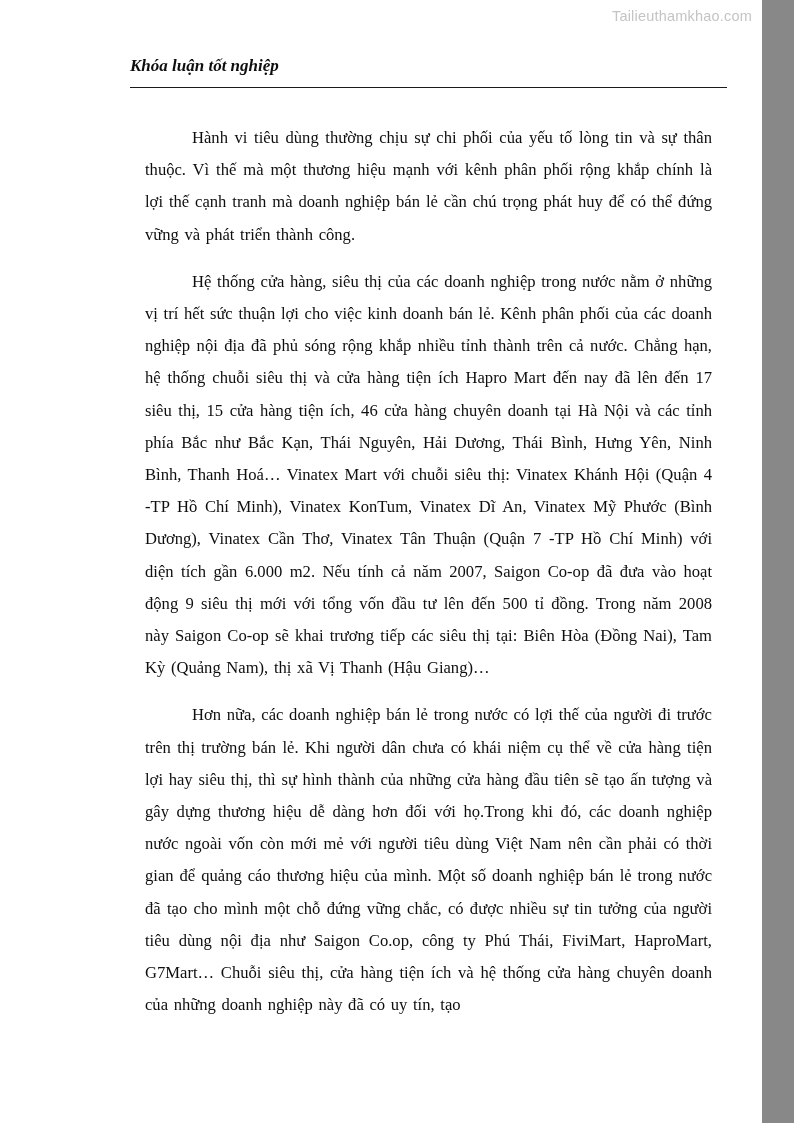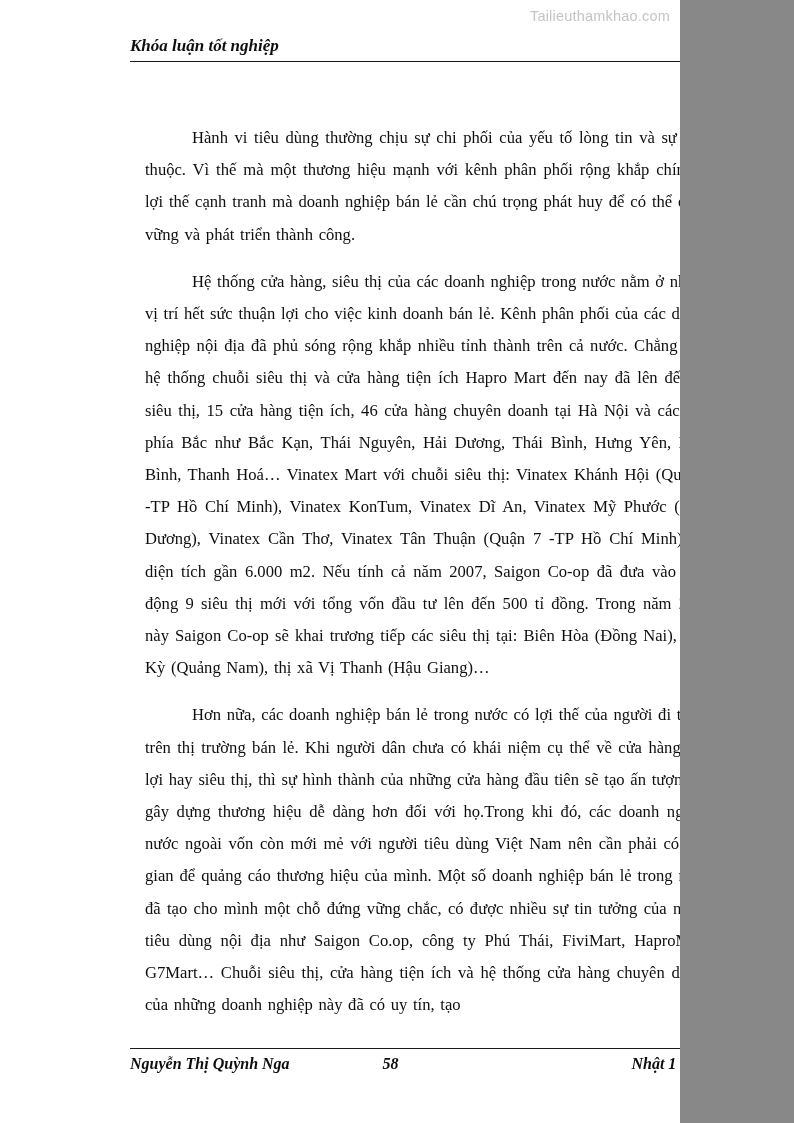--- a/index.html
+++ b/index.html
@@ -1,40 +1,40 @@
 <!DOCTYPE html>
 <html lang="vi"><head>
 <meta charset="utf-8">
 <style>
   html, body { margin: 0; padding: 0; background: #888; }
   .page {
     position: relative;
-    width: 680px;
+    width: 762px;
     height: 1123px;
     background: #ffffff;
     overflow: hidden;
     font-family: "Liberation Serif", "DejaVu Serif", serif;
     color: #0e0e0e;
   }
   .watermark {
     position: absolute;
     top: 8px;
     right: 10px;
     font-family: "Liberation Sans", "DejaVu Sans", sans-serif;
     font-size: 14.5px;
     color: #c4c4c4;
     text-shadow: 1px 1px 0 #ffffff;
     letter-spacing: 0.2px;
   }
   .header {
     position: absolute;
     left: 130px;
     width: 597px;
-    top: 36px;
-    padding-bottom: 5px;
+    top: 56px;
+    padding-bottom: 11px;
     border-bottom: 1.6px solid #1a1a1a;
   }
   .header-title {
     font-size: 17px;
     font-weight: bold;
     font-style: italic;
   }
   .body-text {
     position: absolute;
     left: 130px;
@@ -76,19 +76,14 @@
   <div class="header">
     <span class="header-title">Khóa luận tốt nghiệp</span>
   </div>
 
   <div class="body-text">
     <p>Hành vi tiêu dùng thường chịu sự chi phối của yếu tố lòng tin và sự thân thuộc. Vì thế mà một thương hiệu mạnh với kênh phân phối rộng khắp chính là lợi thế cạnh tranh mà doanh nghiệp bán lẻ cần chú trọng phát huy để có thể đứng vững và phát triển thành công.</p>
     <p>Hệ thống cửa hàng, siêu thị của các doanh nghiệp trong nước nằm ở những vị trí hết sức thuận lợi cho việc kinh doanh bán lẻ. Kênh phân phối của các doanh nghiệp nội địa đã phủ sóng rộng khắp nhiều tỉnh thành trên cả nước. Chẳng hạn, hệ thống chuỗi siêu thị và cửa hàng tiện ích Hapro Mart đến nay đã lên đến 17 siêu thị, 15 cửa hàng tiện ích, 46 cửa hàng chuyên doanh tại Hà Nội và các tỉnh phía Bắc như Bắc Kạn, Thái Nguyên, Hải Dương, Thái Bình, Hưng Yên, Ninh Bình, Thanh Hoá… Vinatex Mart với chuỗi siêu thị: Vinatex Khánh Hội (Quận 4 -TP Hồ Chí Minh), Vinatex KonTum, Vinatex Dĩ An, Vinatex Mỹ Phước (Bình Dương), Vinatex Cần Thơ, Vinatex Tân Thuận (Quận 7 -TP Hồ Chí Minh) với diện tích gần 6.000 m2. Nếu tính cả năm 2007, Saigon Co-op đã đưa vào hoạt động 9 siêu thị mới với tổng vốn đầu tư lên đến 500 tỉ đồng. Trong năm 2008 này Saigon Co-op sẽ khai trương tiếp các siêu thị tại: Biên Hòa (Đồng Nai), Tam Kỳ (Quảng Nam), thị xã Vị Thanh (Hậu Giang)…</p>
     <p>Hơn nữa, các doanh nghiệp bán lẻ trong nước có lợi thế của người đi trước trên thị trường bán lẻ. Khi người dân chưa có khái niệm cụ thể về cửa hàng tiện lợi hay siêu thị, thì sự hình thành của những cửa hàng đầu tiên sẽ tạo ấn tượng và gây dựng thương hiệu dễ dàng hơn đối với họ.Trong khi đó, các doanh nghiệp nước ngoài vốn còn mới mẻ với người tiêu dùng Việt Nam nên cần phải có thời gian để quảng cáo thương  hiệu của mình. Một số doanh nghiệp bán lẻ trong nước đã tạo cho mình một chỗ đứng vững chắc, có được nhiều sự tin tưởng của người tiêu dùng nội địa như Saigon Co.op, công ty Phú Thái, FiviMart, HaproMart, G7Mart… Chuỗi siêu thị, cửa hàng tiện ích và hệ thống cửa hàng chuyên doanh của những doanh nghiệp này đã có uy tín, tạo</p>
   </div>
 
-  <div class="footer">
-    <span class="left">Nguyễn Thị Quỳnh Nga</span>
-    <span class="center">58</span>
-    <span class="right">Nhật 1 - K43F</span>
-  </div>
 
 </div>
 
 </body></html>

